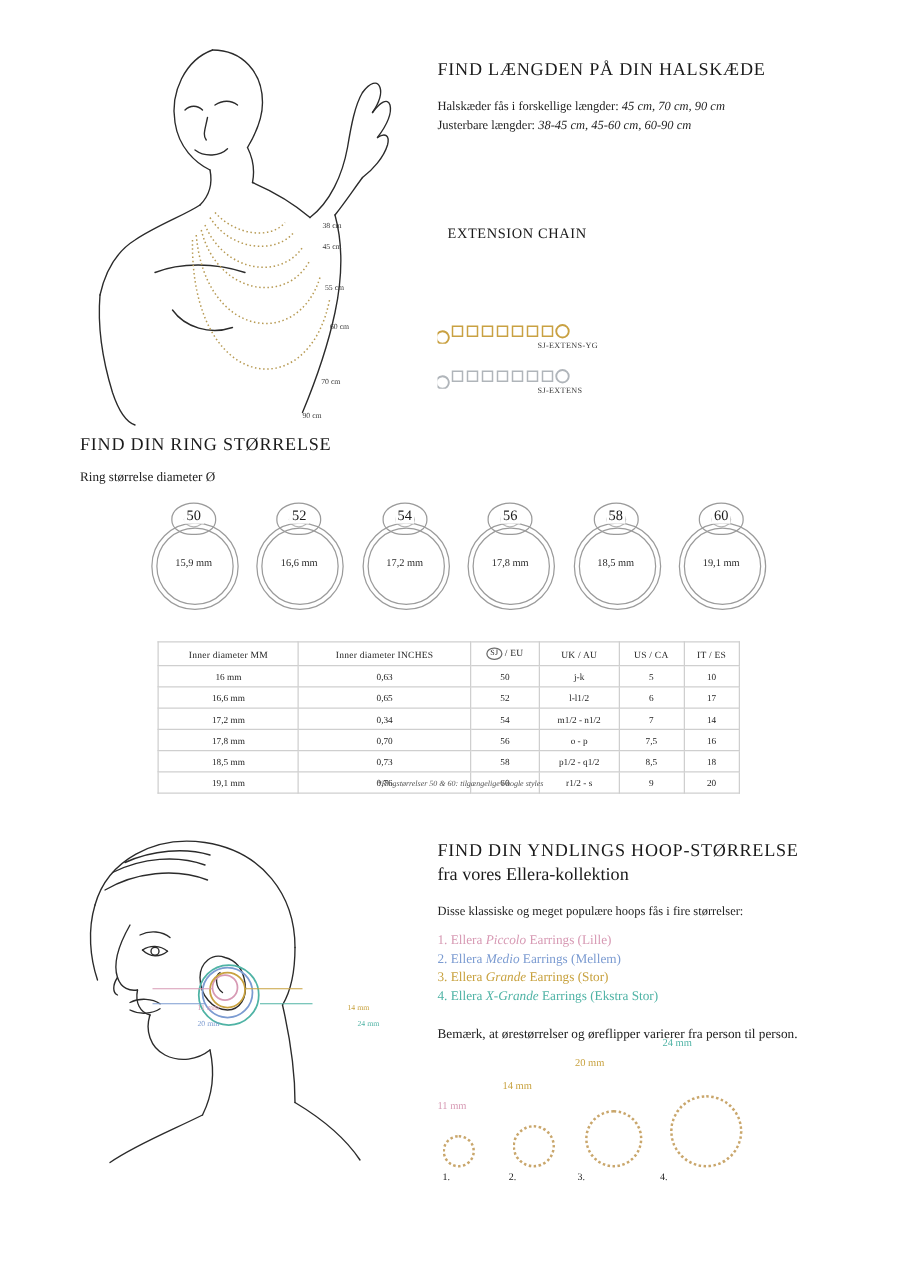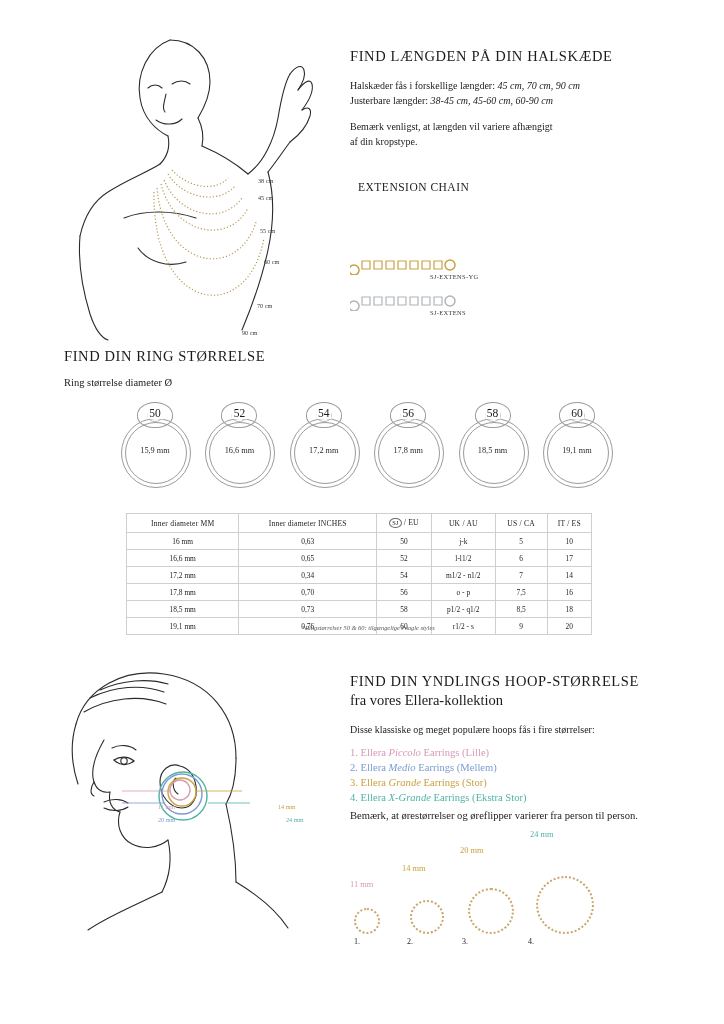--- a/index.html
+++ b/index.html
@@ -214,21 +214,21 @@
   }
   #hoop-text-block {
     position: absolute;
     left: 350px;
     top: 673px;
     width: 350px;
   }
   #hoop-text-block .h-title { display: block; font-size: 14.5px; }
   #hoop-text-block .h-title2 { display: block; font-size: 14.5px; margin-top: 2px; }
   #hoop-text-block p { margin: 13px 0 0 0; }
-  .hoop-list { margin: 8px 0 3px 0; padding: 0; list-style: none; }
+  .hoop-list { margin: 8px 0 15px 0; padding: 0; list-style: none; }
   .hoop-list li { font-size: 10.6px; line-height: 15px; }
   #hoop-note { margin-top: 3px; font-size: 10.6px; }
 
   #hoop-images {
     position: absolute;
     left: 340px;
     top: 838px;
     width: 300px;
     height: 110px;
   }
@@ -324,24 +324,20 @@
     <div class="neck-tag" style="left:212px; top:236px;">60 cm</div>
     <div class="neck-tag" style="left:205px; top:280px;">70 cm</div>
     <div class="neck-tag" style="left:190px; top:307px;">90 cm</div>
   </div>
 
   <div id="necklace-text-block">
     <span class="h-title">FIND LÆNGDEN PÅ DIN HALSKÆDE</span>
     <p class="body-text">
       <span>Halskæder fås i forskellige længder: </span><span class="it">45 cm, 70 cm, 90 cm</span><br>
       <span>Justerbare længder: </span><span class="it">38-45 cm, 45-60 cm, 60-90 cm</span>
-    </p>
-    <p class="body-text">
-      <span>Bemærk venligst, at længden vil variere afhængigt</span><br>
-      <span>af din kropstype.</span>
     </p>
   </div>
 
   <div id="extension-chain-block">
     <span class="h-sub">EXTENSION CHAIN</span>
   </div>
 
   <div id="extension-chain-images">
     <div class="chain-row">
       <svg width="140" height="20" viewBox="0 0 140 20" xmlns="http://www.w3.org/2000/svg">

